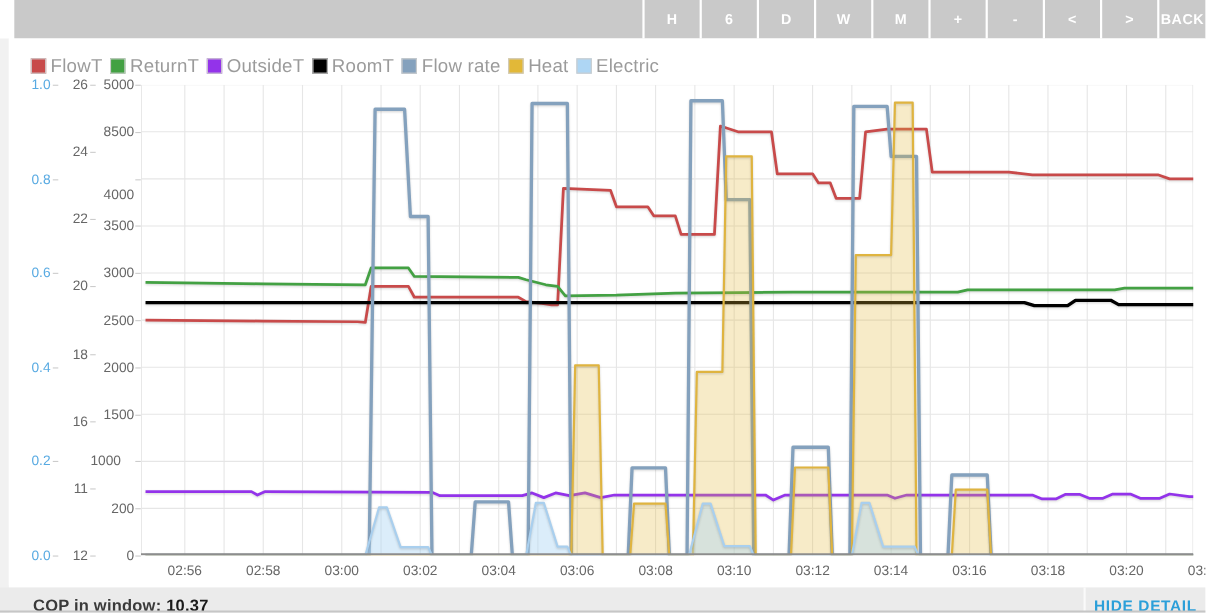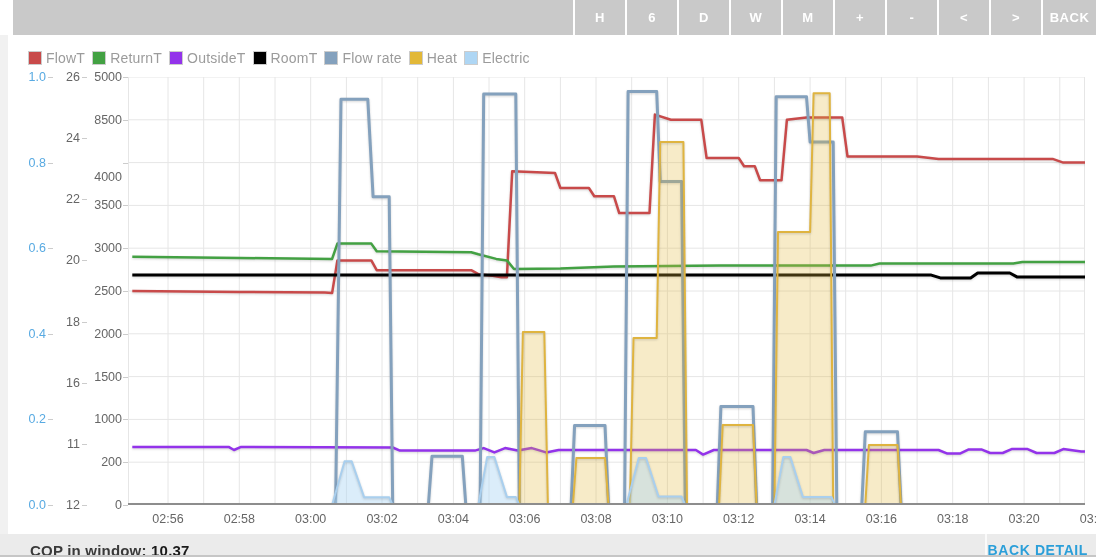--- a/index.html
+++ b/index.html
@@ -4,27 +4,27 @@
 <style>
   * { margin:0; padding:0; box-sizing:border-box; }
   html,body { width:1096px; height:557px; overflow:hidden; background:#fff;
     font-family:"Liberation Sans", sans-serif; position:relative; }
   .toolbar { position:absolute; left:13px; top:0; width:1083px; height:35px;
     background:#c9c9c9; display:flex; align-items:stretch; }
   .toolbar .spacer { flex:1; }
   .tbtn { width:52px; border-left:2px solid #fff; display:flex; align-items:center;
     justify-content:center; color:#fff; font-size:13px; font-weight:bold;
     letter-spacing:.5px; cursor:pointer; }
-  .tbtn.wide { width:55px; }
+  .tbtn.wide { width:44px; }
   .left-gutter { position:absolute; left:0; top:35px; width:8px; height:522px; background:#f1f1f1; }
   .chart-card { position:absolute; left:8px; top:35px; width:1088px; height:497px; background:#fff; }
   .legend { position:absolute; left:20px; top:15px; display:flex; align-items:center; }
   .legend-item { display:flex; align-items:center; margin-right:7px; cursor:pointer; }
   .swatch { width:14px; height:14px; border:1px solid #ccc; margin-right:4px; }
-  .legend-label { font-size:14px; color:#9b9b9b; letter-spacing:.2px; }
+  .legend-label { font-size:17px; color:#9b9b9b; letter-spacing:.2px; }
   .ylab { position:absolute; font-size:12.5px; color:#666; text-align:right; height:16px; line-height:16px; }
   .ylab.blue { color:#58aae2; }
   .ytick { position:absolute; width:5px; height:1px; background:#ccc; }
   .xlab { position:absolute; width:60px; text-align:center; font-size:12.5px; color:#666; top:477px; }
   .plot { position:absolute; left:120px; top:42px; width:957px; height:428px; overflow:hidden; }
   .plot svg { display:block; }
   .grid { stroke:#e6e6e6; stroke-width:1; }
   .sh { filter:drop-shadow(0 1.5px 1px rgba(70,70,70,.22)); }
   .bottom-bar { position:absolute; left:0; top:534px; width:1096px; height:23px; background:#ebebeb; }
   .bottom-divider { position:absolute; left:985px; top:0; width:2px; height:23px; background:#fafafa; }
@@ -163,21 +163,21 @@
     <div class="ylab" style="left: 44px; width: 28px; top: 156.286px;">22</div>
     <div class="ytick" style="left: 74px; top: 164.286px;"></div>
     <div class="ylab" style="left: 44px; width: 28px; top: 95.1429px;">24</div>
     <div class="ytick" style="left: 74px; top: 103.143px;"></div>
     <div class="ylab" style="left: 44px; width: 28px; top: 34px;">26</div>
     <div class="ytick" style="left: 74px; top: 42px;"></div>
     <div class="ylab" style="left: 76px; width: 38px; top: 462px;">0</div>
     <div class="ytick" style="left: 115px; top: 470px;"></div>
     <div class="ylab" style="left: 76px; width: 38px; top: 419.2px;">200</div>
     <div class="ytick" style="left: 115px; top: 427.2px;"></div>
-    <div class="ylab" style="left: 76px; width: 38px; top: 376.4px;">1000</div>
+    <div class="ylab" style="left: 64px; width: 38px; top: 376.4px;">1000</div>
     <div class="ytick" style="left: 115px; top: 384.4px;"></div>
     <div class="ylab" style="left: 76px; width: 38px; top: 333.6px;">1500</div>
     <div class="ytick" style="left: 115px; top: 341.6px;"></div>
     <div class="ylab" style="left: 76px; width: 38px; top: 290.8px;">2000</div>
     <div class="ytick" style="left: 115px; top: 298.8px;"></div>
     <div class="ylab" style="left: 76px; width: 38px; top: 248px;">2500</div>
     <div class="ytick" style="left: 115px; top: 256px;"></div>
     <div class="ylab" style="left: 76px; width: 38px; top: 205.2px;">3000</div>
     <div class="ytick" style="left: 115px; top: 213.2px;"></div>
     <div class="ylab" style="left: 76px; width: 38px; top: 162.4px;">3500</div>
@@ -200,15 +200,15 @@
     <div class="xlab" style="left: 772.06px;">03:14</div>
     <div class="xlab" style="left: 843.4px;">03:16</div>
     <div class="xlab" style="left: 914.74px;">03:18</div>
     <div class="xlab" style="left: 986.08px;">03:20</div>
     <div class="xlab" style="left: 1057.42px;">03:22</div>
   </div>
 
 <div class="bottom-bar">
   <div class="cop-text"><span>COP in window:</span>&nbsp;<b>10.37</b></div>
   <div class="bottom-divider"></div>
-  <div class="hide-detail">BACK DETAIL</div>
+  <div class="hide-detail">HIDE DETAIL</div>
   <div class="bottom-rule"></div>
 </div>
 
 </body></html>

